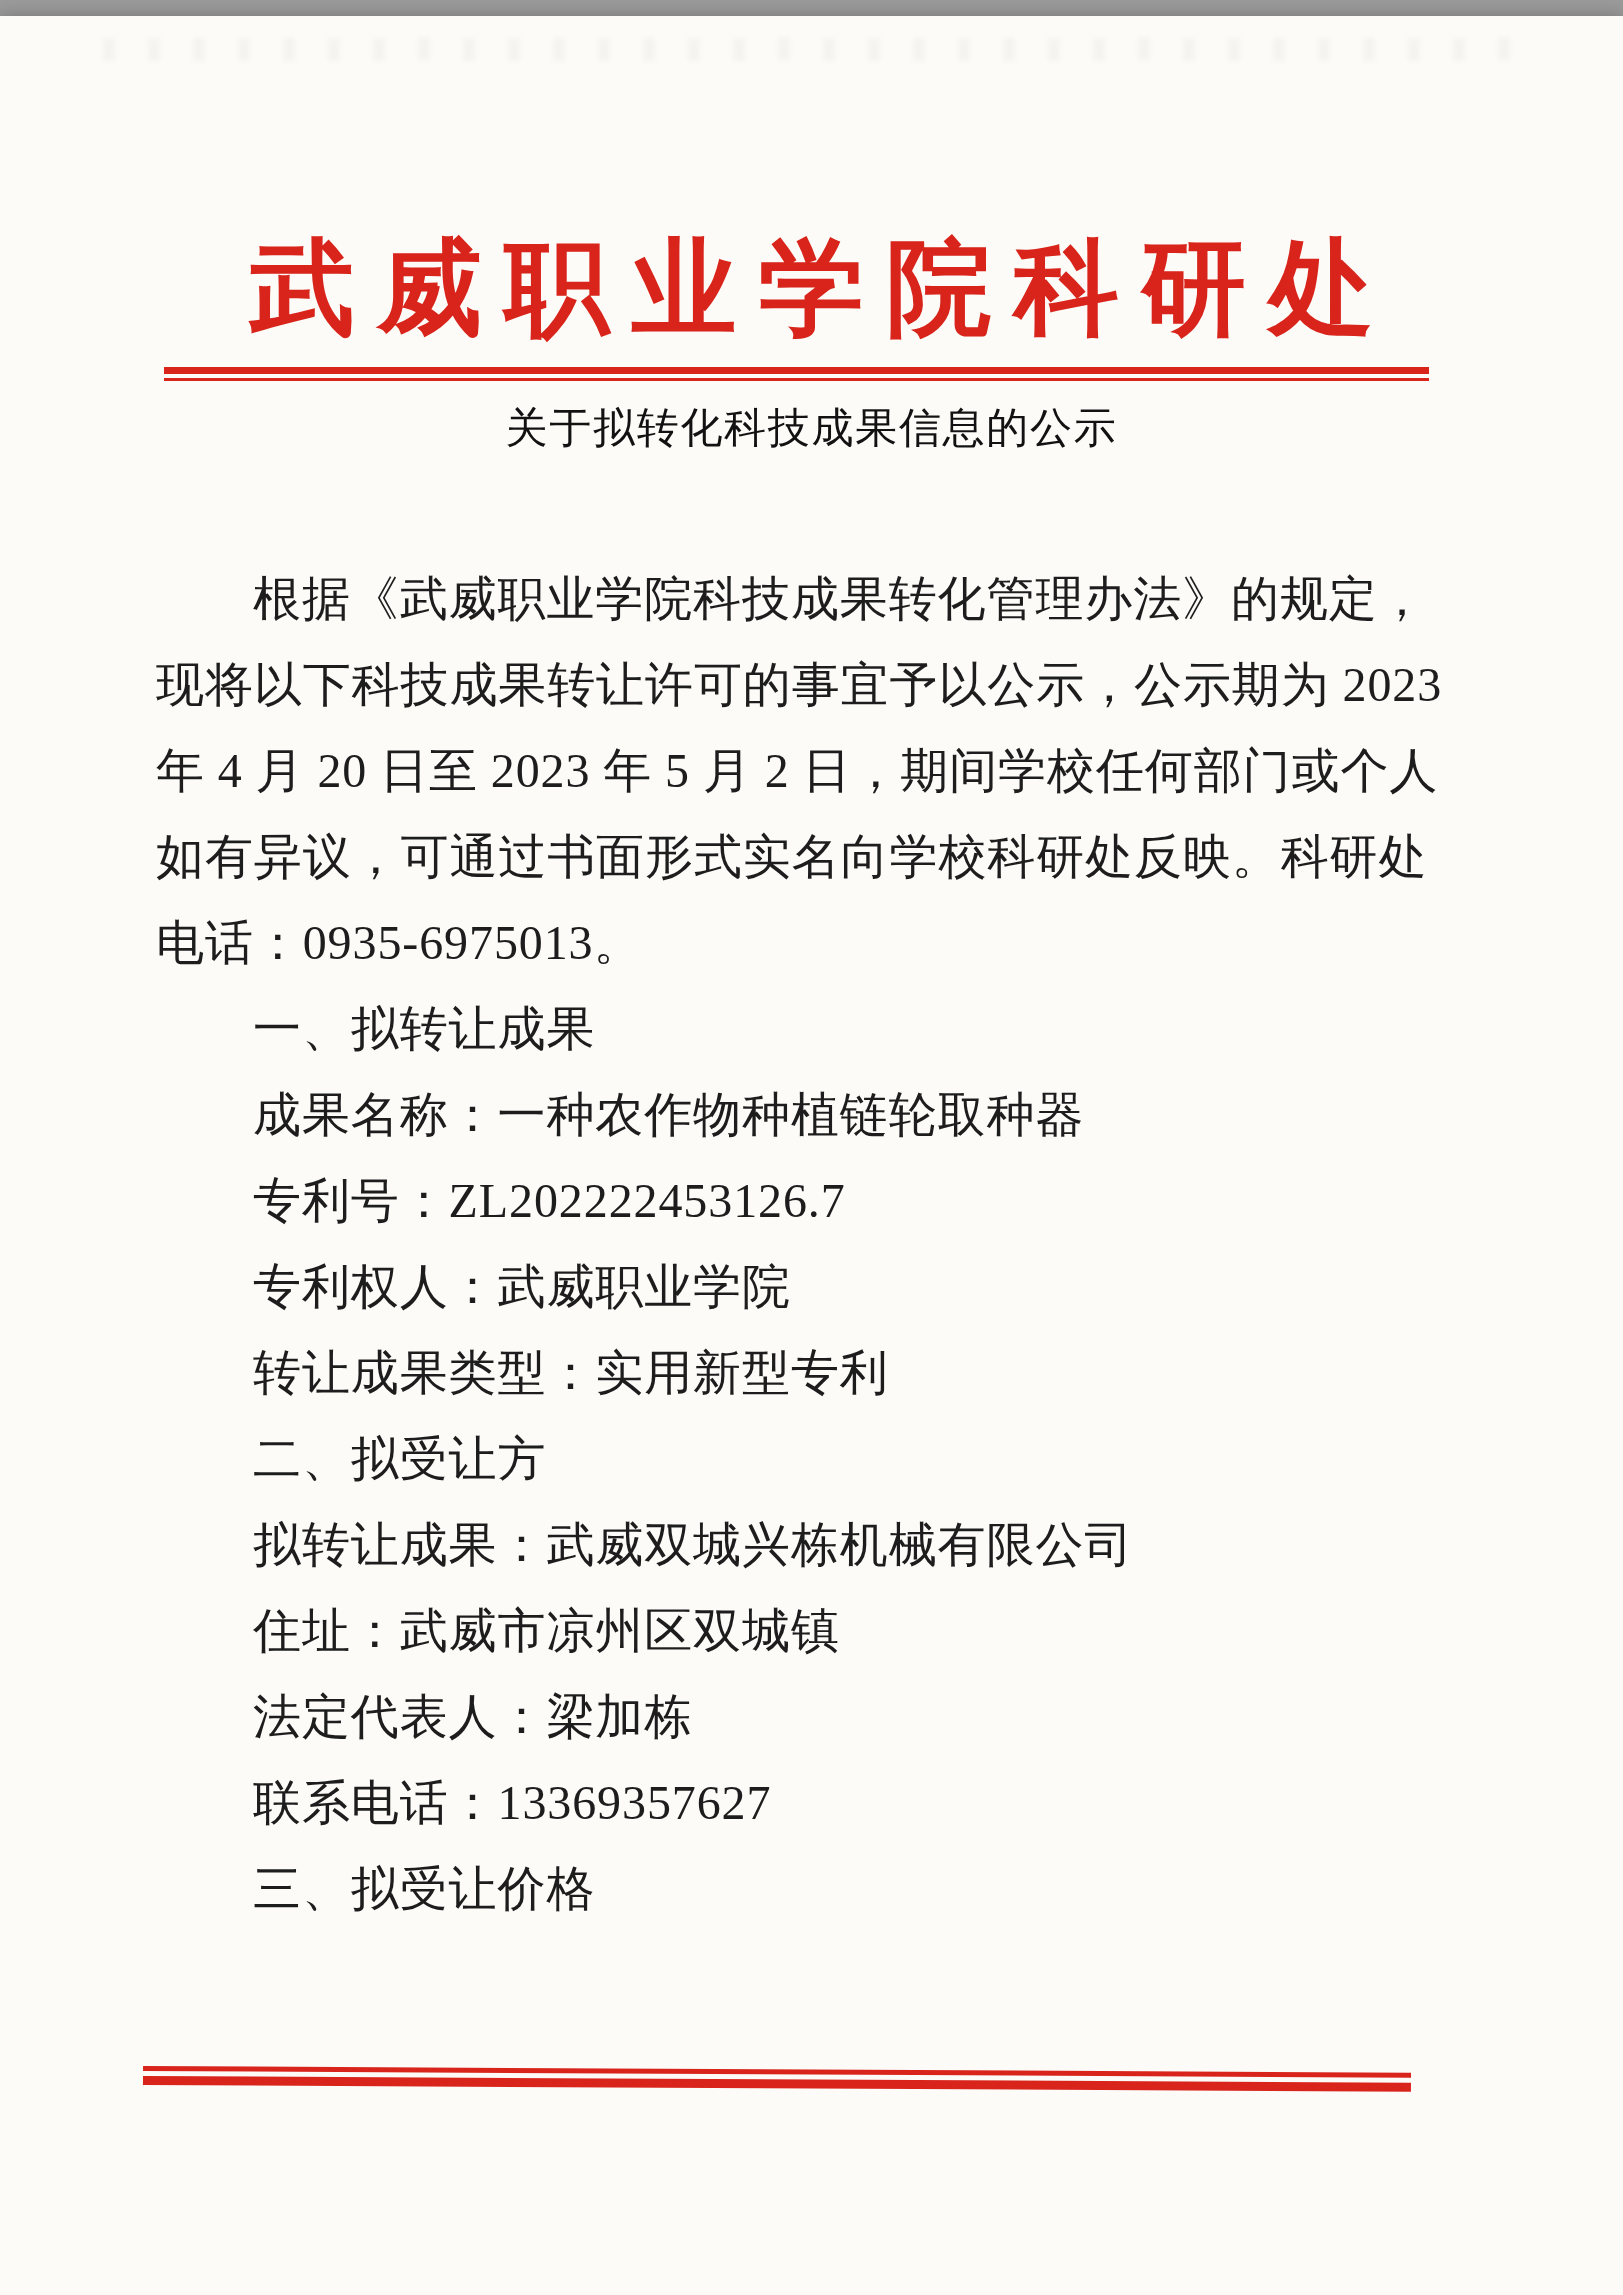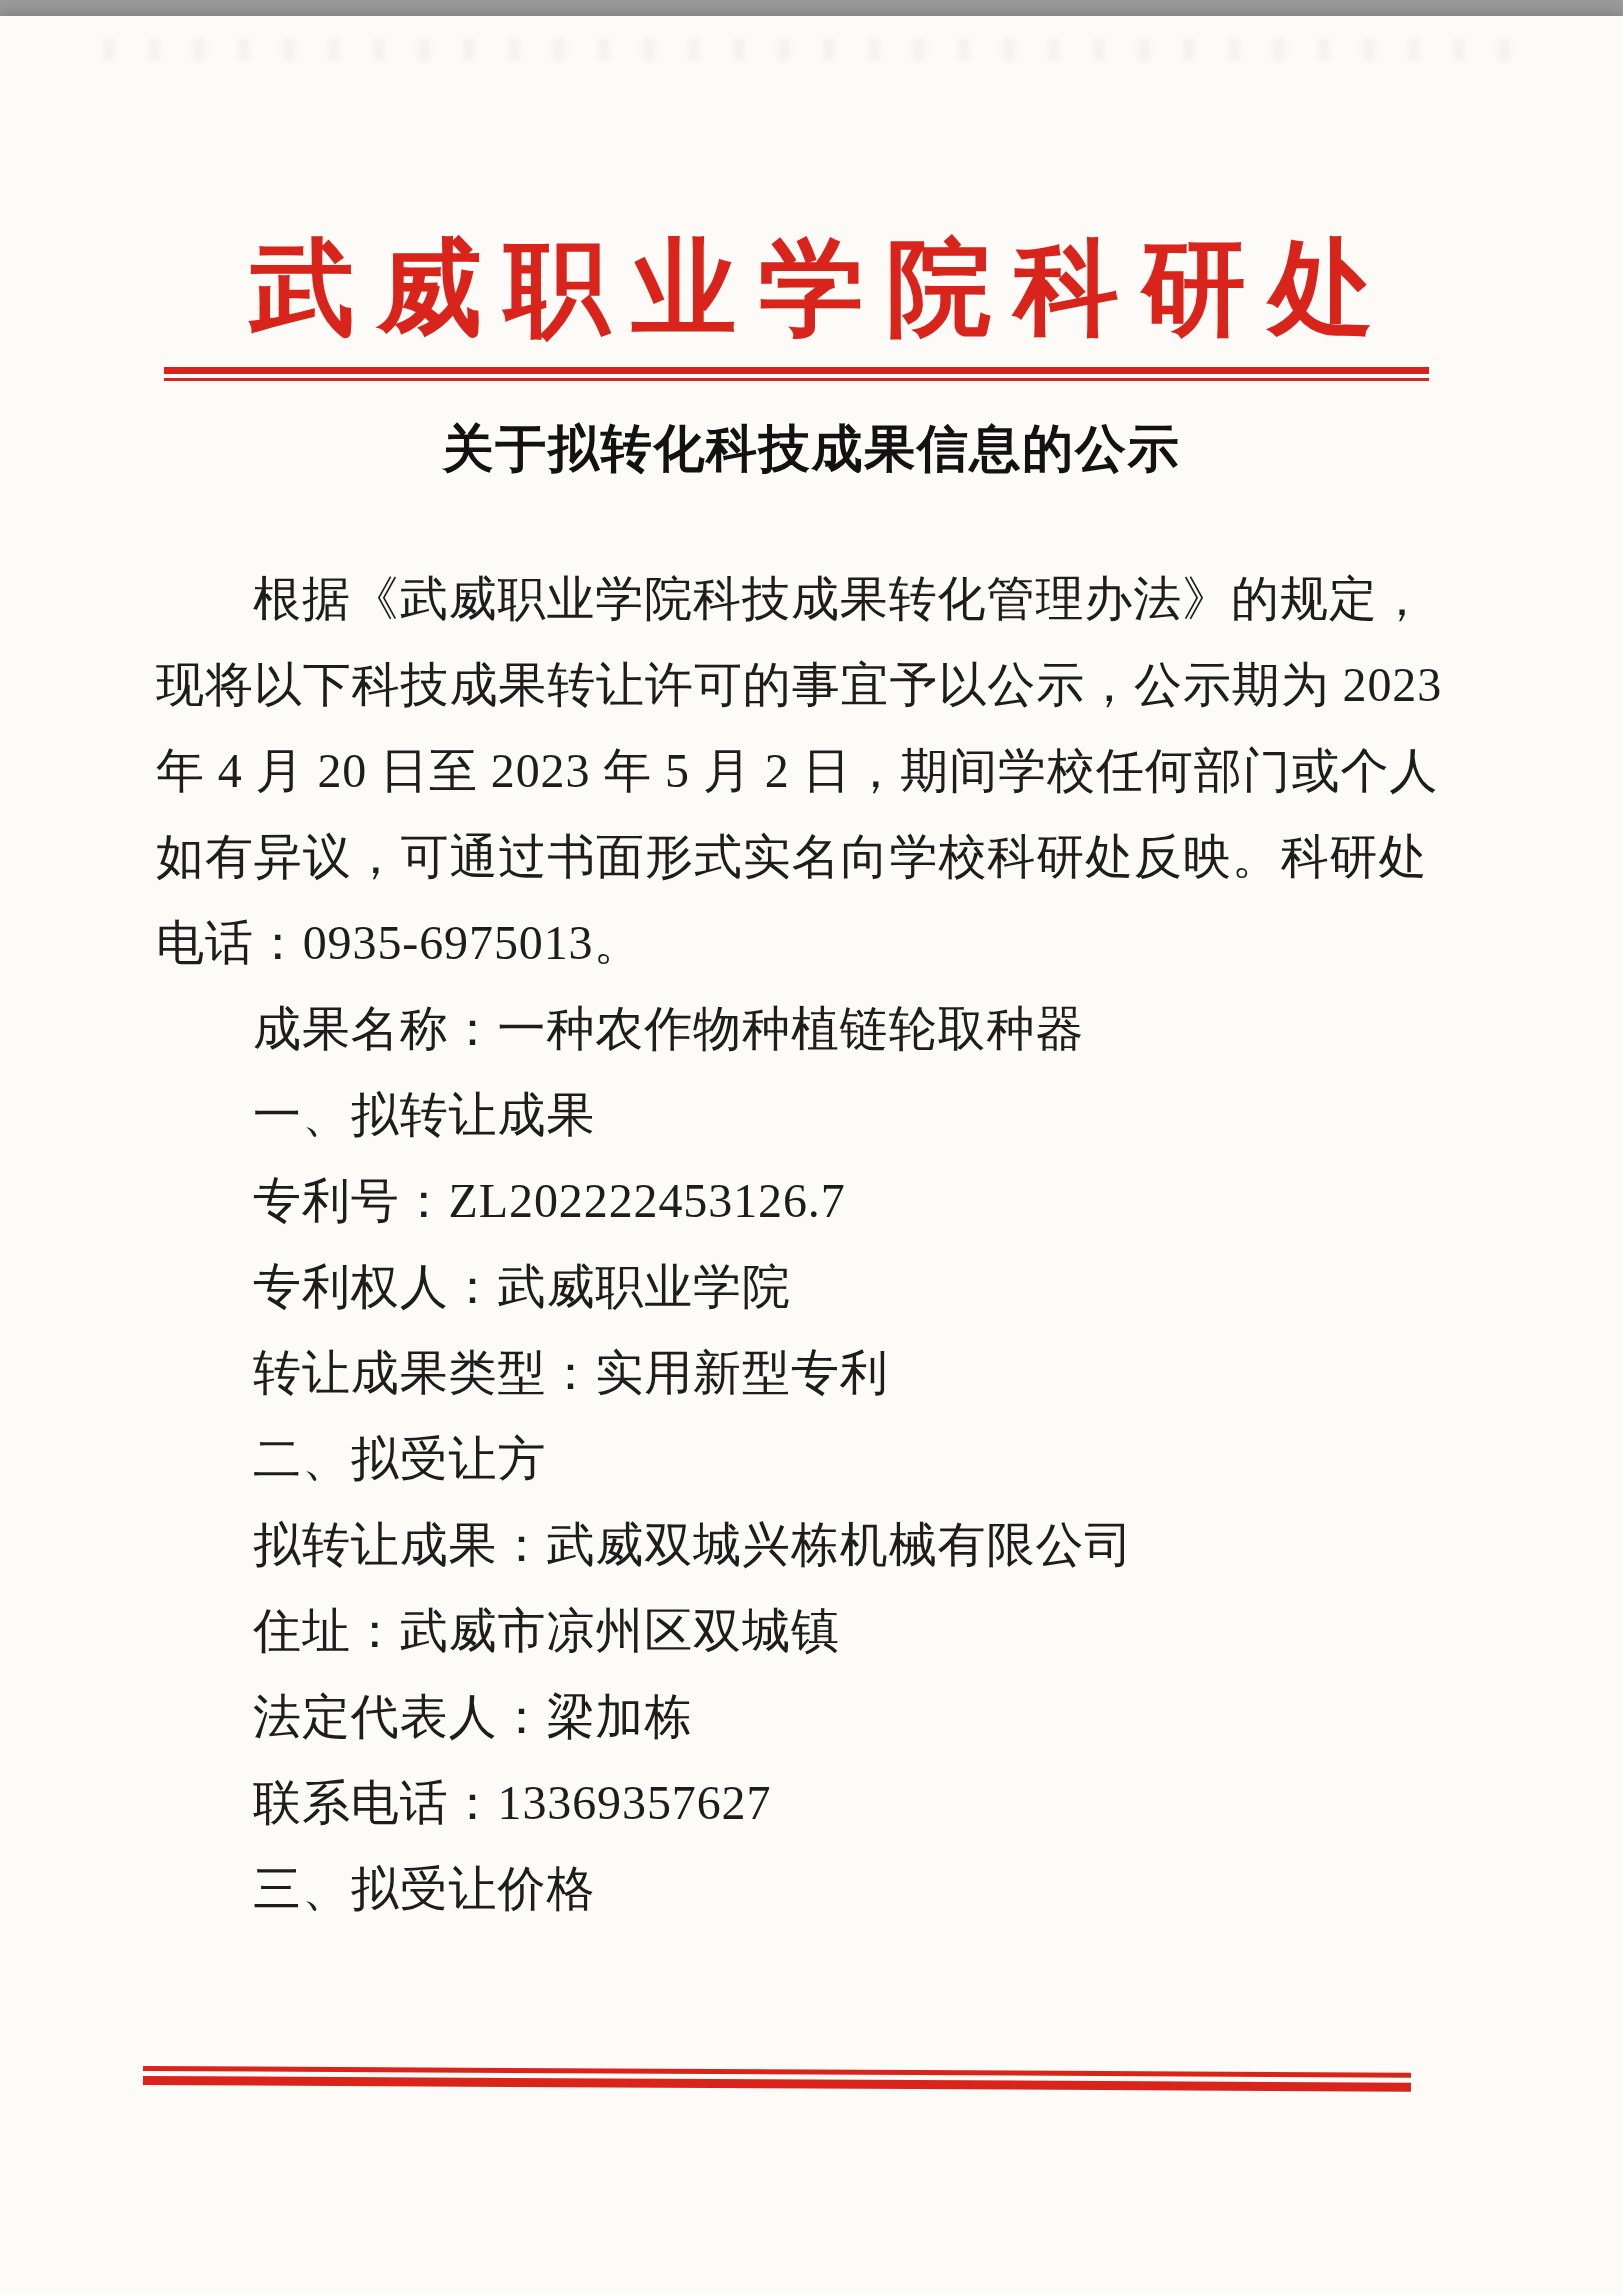--- a/index.html
+++ b/index.html
@@ -39,26 +39,26 @@
     text-indent: 22.4px;
     white-space: nowrap;
   }
 
   .header-rule { position: absolute; top: 351px; left: 164px; width: 1265px; }
   .header-rule .rule-thick { height: 6.9px;  background: var(--accent); }
   .header-rule .rule-thin  { height: 2.6px;  background: var(--accent); margin-top: 4.3px; }
 
   .doc-title {
     position: absolute;
-    top: 402px; left: 0; width: 100%;
+    top: 386px; left: 0; width: 100%;
     margin: 0;
     text-align: center;
-    font-size: 51px;
+    font-size: 42px;
     line-height: 1.25;
-    font-weight: 700;
+    font-weight: 400;
     color: #121212;
     letter-spacing: 1.7px;
   }
 
   .body-text {
     position: absolute;
     top: 540px; left: 156px; width: 1360px;
     font-size: 48px;
     line-height: 86px;
     color: var(--ink);
@@ -91,22 +91,22 @@
 
   <h2 class="doc-title">关于拟转化科技成果信息的公示</h2>
 
   <div class="body-text">
 
   <div class="line indent">根据《武威职业学院科技成果转化管理办法》的规定，</div>
       <div class="line">现将以下科技成果转让许可的事宜予以公示，公示期为 2023</div>
       <div class="line">年 4 月 20 日至 2023 年 5 月 2 日，期间学校任何部门或个人</div>
       <div class="line">如有异议，可通过书面形式实名向学校科研处反映。科研处</div>
       <div class="line">电话：0935-6975013。</div>
+      <div class="line indent">一、拟转让成果</div>
       <div class="line indent">成果名称：一种农作物种植链轮取种器</div>
-      <div class="line indent">一、拟转让成果</div>
       <div class="line indent">专利号：ZL202222453126.7</div>
       <div class="line indent">专利权人：武威职业学院</div>
       <div class="line indent">转让成果类型：实用新型专利</div>
       <div class="line indent">二、拟受让方</div>
       <div class="line indent">拟转让成果：武威双城兴栋机械有限公司</div>
       <div class="line indent">住址：武威市凉州区双城镇</div>
       <div class="line indent">法定代表人：梁加栋</div>
       <div class="line indent">联系电话：13369357627</div>
       <div class="line indent">三、拟受让价格</div>
     </div>

